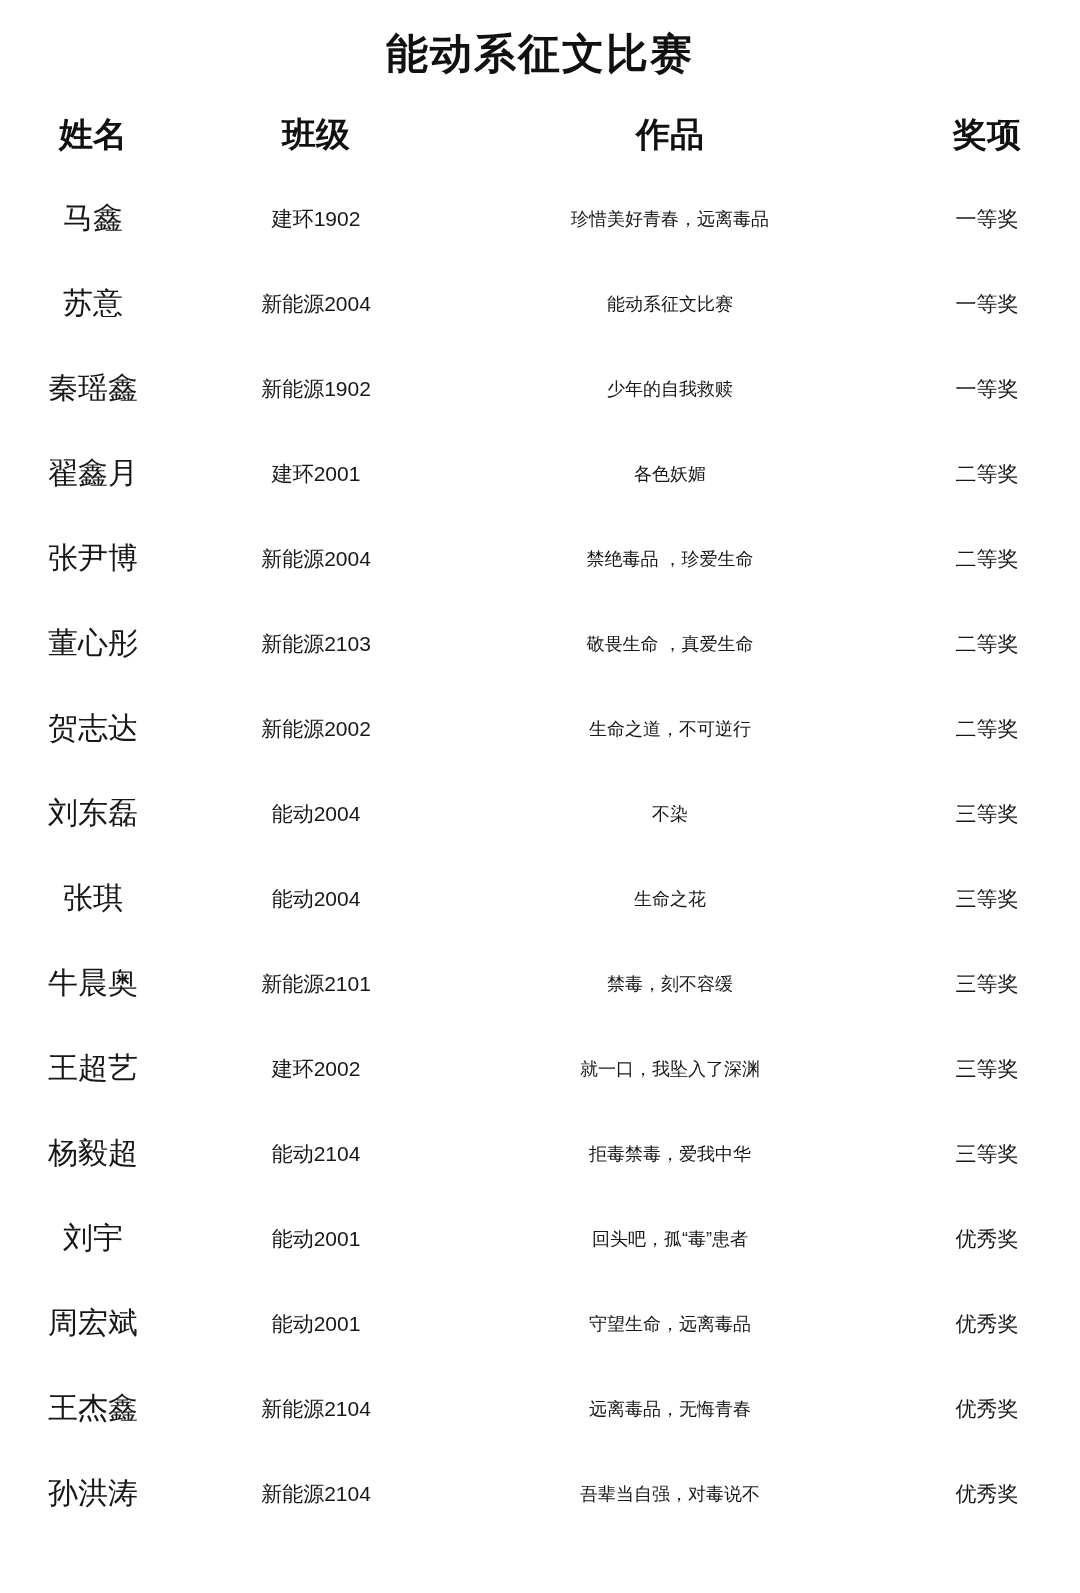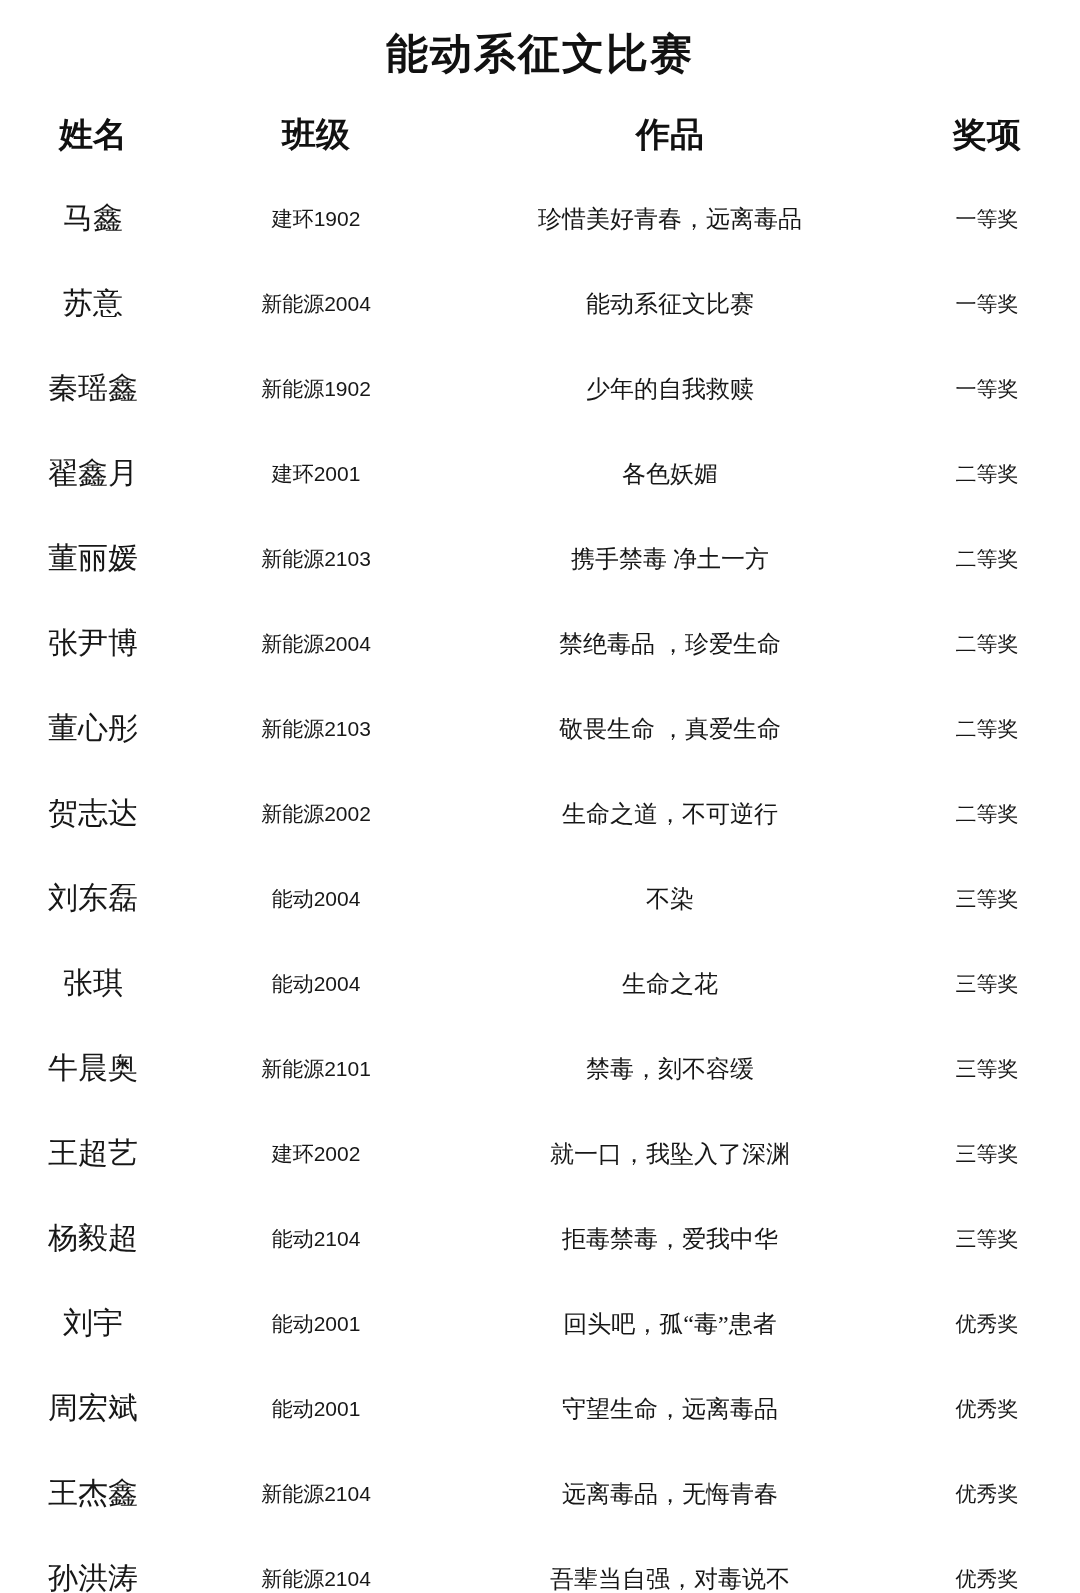--- a/index.html
+++ b/index.html
@@ -55,22 +55,21 @@
     padding: 22px 6px 22px 6px;
     border: none;
     white-space: nowrap;
     overflow: hidden;
     text-overflow: ellipsis;
   }
   table.award-table td.cell-name {
     font-size: 30px;
   }
   table.award-table td.cell-work {
-    font-size: 24px;
-    font-family: Liberation Serif, serif;
+    font-size: 18px;
   }
   table.award-table tbody tr {
     height: 66px;
   }
 </style>
 </head>
 <body>
 
 <div class="page">
 
@@ -107,26 +106,20 @@
         <tr>
           <td class="cell-name">秦瑶鑫</td>
           <td class="cell-class">新能源1902</td>
           <td class="cell-work">少年的自我救赎</td>
           <td class="cell-award">一等奖</td>
         </tr>
         <tr>
           <td class="cell-name">翟鑫月</td>
           <td class="cell-class">建环2001</td>
           <td class="cell-work">各色妖媚</td>
-          <td class="cell-award">二等奖</td>
-        </tr>
-        <tr>
-          <td class="cell-name">董丽媛</td>
-          <td class="cell-class">新能源2103</td>
-          <td class="cell-work">携手禁毒 净土一方</td>
           <td class="cell-award">二等奖</td>
         </tr>
         <tr>
           <td class="cell-name">张尹博</td>
           <td class="cell-class">新能源2004</td>
           <td class="cell-work">禁绝毒品 ，珍爱生命</td>
           <td class="cell-award">二等奖</td>
         </tr>
         <tr>
           <td class="cell-name">董心彤</td>

